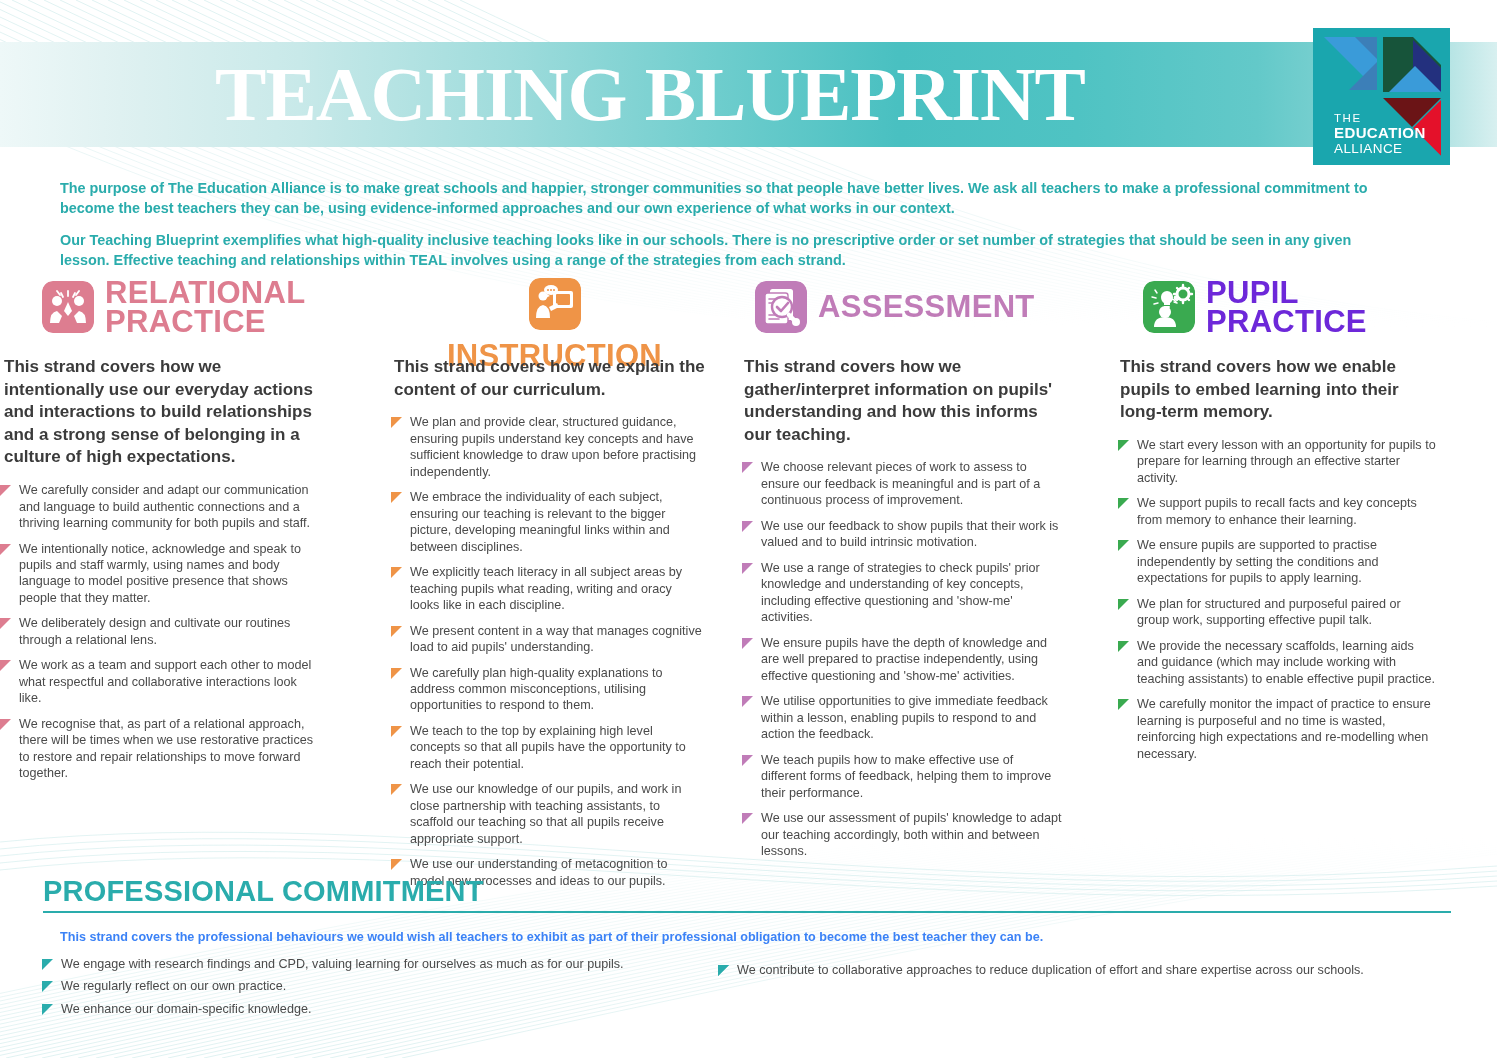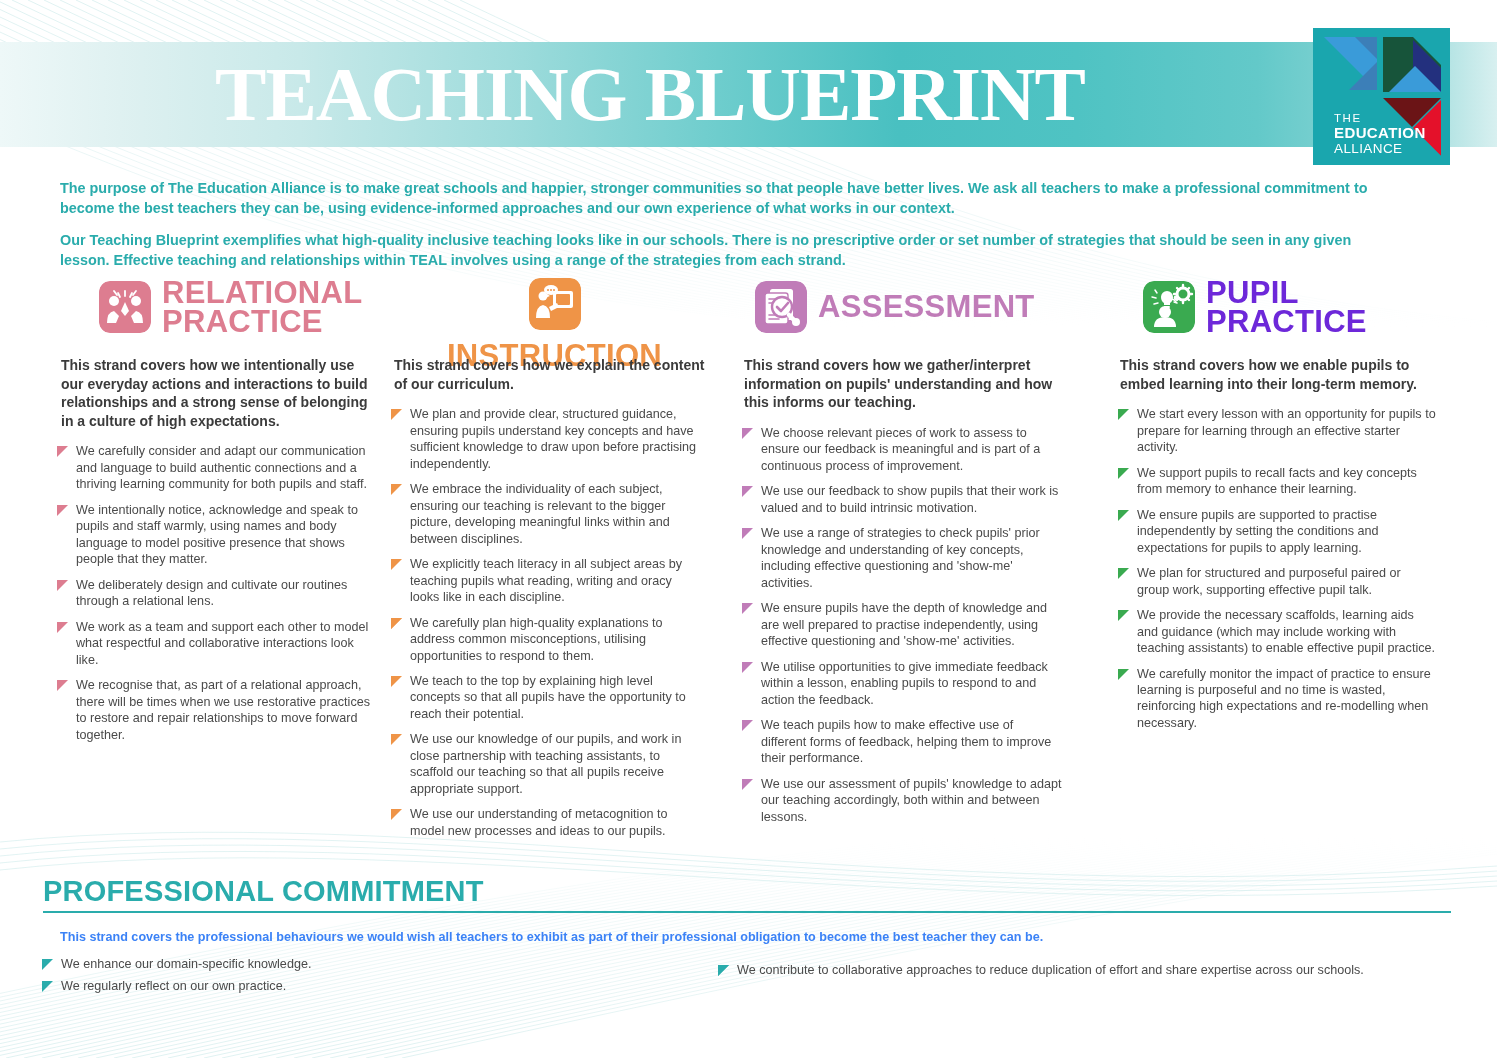--- a/index.html
+++ b/index.html
@@ -99,21 +99,21 @@
     width: 1497px;
     height: 560px;
     z-index: 4;
     display: flex;
   }
 
   .strand {
     position: relative;
     padding-right: 14px;
   }
-  .strand.s0 { width: 365px; padding-left: 57px; }
+  .strand.s0 { width: 365px; }
   .strand.s1 { width: 355px; padding-left: 12px; }
   .strand.s2 { width: 360px; padding-left: 10px; }
   .strand.s3 { width: 400px; padding-left: 18px; }
 
   .strand-head {
     display: flex;
     align-items: center;
     height: 58px;
     gap: 11px;
   }
@@ -132,21 +132,21 @@
   .strand-title {
     font-size: 31px;
     font-weight: bold;
     line-height: 0.95;
     letter-spacing: 0.3px;
     white-space: pre-line;
   }
 
   .strand-intro {
     margin-top: 20px;
-    font-size: 14px;
+    font-size: 17px;
     line-height: 1.33;
     font-weight: bold;
     color: #3b3b3b;
   }
   .strand.s0 .strand-intro { margin-left: 4px; width: 318px; }
   .strand.s1 .strand-intro { margin-left: 17px; width: 318px; }
   .strand.s2 .strand-intro { margin-left: 14px; width: 320px; }
   .strand.s3 .strand-intro { margin-left: 22px; width: 318px; }
 
   ul.bullets {
@@ -457,21 +457,21 @@
             <polygon points="0,0 11,0 0,11" fill="#ef9447"></polygon>
           </svg><span>We plan and provide clear, structured guidance, ensuring pupils understand key concepts and have sufficient knowledge to draw upon before practising independently.</span></li>
         <li><svg viewBox="0 0 11 11" class="tri">
             <polygon points="0,0 11,0 0,11" fill="#ef9447"></polygon>
           </svg><span>We embrace the individuality of each subject, ensuring our teaching is relevant to the bigger picture, developing meaningful links within and between disciplines.</span></li>
         <li><svg viewBox="0 0 11 11" class="tri">
             <polygon points="0,0 11,0 0,11" fill="#ef9447"></polygon>
           </svg><span>We explicitly teach literacy in all subject areas by teaching pupils what reading, writing and oracy looks like in each discipline.</span></li>
         <li><svg viewBox="0 0 11 11" class="tri">
             <polygon points="0,0 11,0 0,11" fill="#ef9447"></polygon>
-          </svg></li>
+          </svg><span>We present content in a way that manages cognitive load to aid pupils' understanding.</span></li>
         <li><svg viewBox="0 0 11 11" class="tri">
             <polygon points="0,0 11,0 0,11" fill="#ef9447"></polygon>
           </svg><span>We carefully plan high-quality explanations to address common misconceptions, utilising opportunities to respond to them.</span></li>
         <li><svg viewBox="0 0 11 11" class="tri">
             <polygon points="0,0 11,0 0,11" fill="#ef9447"></polygon>
           </svg><span>We teach to the top by explaining high level concepts so that all pupils have the opportunity to reach their potential.</span></li>
         <li><svg viewBox="0 0 11 11" class="tri">
             <polygon points="0,0 11,0 0,11" fill="#ef9447"></polygon>
           </svg><span>We use our knowledge of our pupils, and work in close partnership with teaching assistants, to scaffold our teaching so that all pupils receive appropriate support.</span></li>
         <li><svg viewBox="0 0 11 11" class="tri">
@@ -586,24 +586,27 @@
 
 <div id="commitment">
   <div id="commitment-title">PROFESSIONAL COMMITMENT</div>
   <div id="commitment-rule"></div>
   <div id="commitment-intro">This strand covers the professional behaviours we would wish all teachers to exhibit as part of their professional obligation to become the best teacher they can be.</div>
   <div id="commitment-cols">
     <div class="commit-col c0">
         <ul>
           <li><svg viewBox="0 0 11 11" class="tri">
               <polygon points="0,0 11,0 0,11" fill="#2aacac"></polygon>
-            </svg><span>We enhance our domain-specific knowledge.</span></li>
+            </svg><span>We engage with research findings and CPD, valuing learning for ourselves as much as for our pupils.</span></li>
           <li><svg viewBox="0 0 11 11" class="tri">
               <polygon points="0,0 11,0 0,11" fill="#2aacac"></polygon>
             </svg><span>We regularly reflect on our own practice.</span></li>
+          <li><svg viewBox="0 0 11 11" class="tri">
+              <polygon points="0,0 11,0 0,11" fill="#2aacac"></polygon>
+            </svg><span>We enhance our domain-specific knowledge.</span></li>
         </ul>
       </div>
     <div class="commit-col c1">
         <ul>
           <li><svg viewBox="0 0 11 11" class="tri">
               <polygon points="0,0 11,0 0,11" fill="#2aacac"></polygon>
             </svg></li>
           <li><svg viewBox="0 0 11 11" class="tri">
               <polygon points="0,0 11,0 0,11" fill="#2aacac"></polygon>
             </svg><span>We contribute to collaborative approaches to reduce duplication of effort and share expertise across our schools.</span></li>

